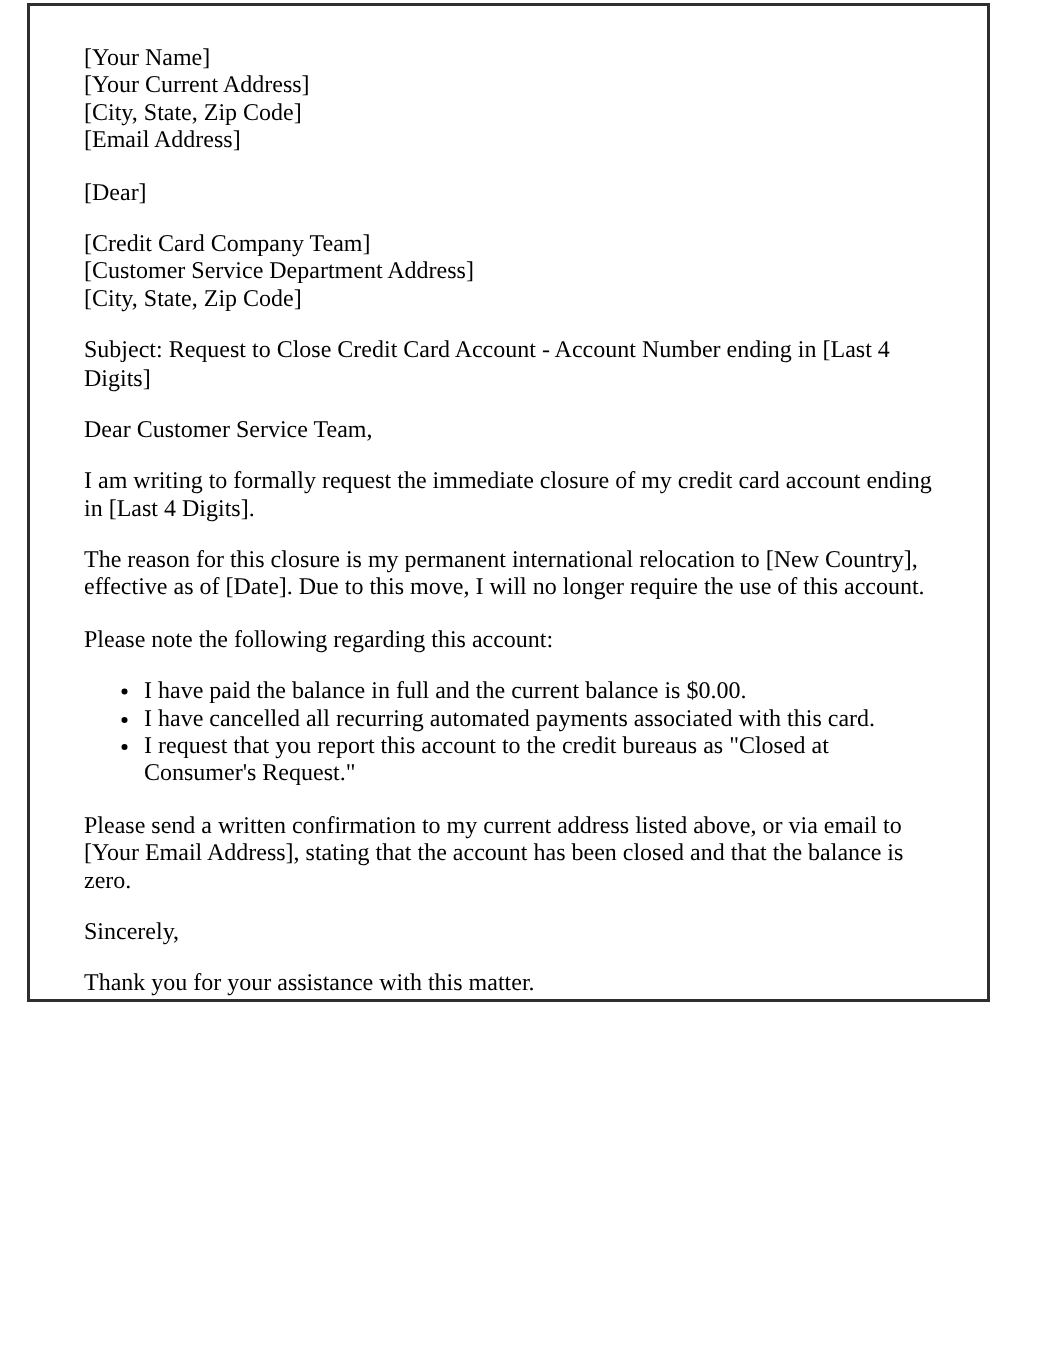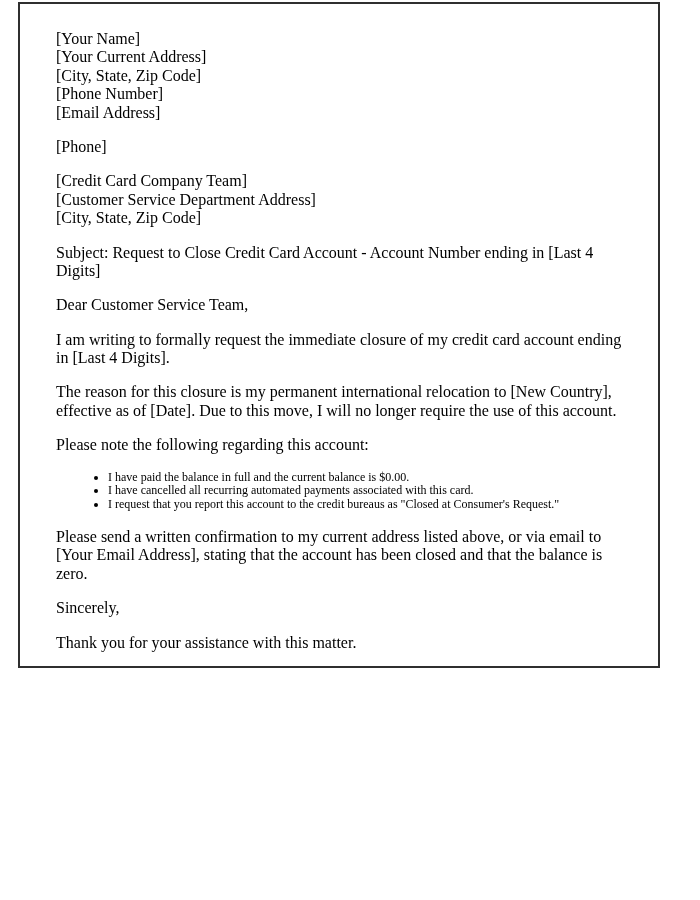--- a/index.html
+++ b/index.html
@@ -34,44 +34,43 @@
   .sheet p:first-child {
     margin-top: 0;
   }
   .line {
     display: block;
   }
   .subject {
     font-weight: normal;
   }
   ul.bullet-list {
-    margin: 16px 12px;
+    margin: 16px 0;
     padding-left: 40px;
-    font-size: 12px;
+    font-size: 16px;
     line-height: 1.15;
     list-style-type: disc;
   }
   ul.bullet-list li {
     margin: 0;
   }
 </style>
 </head>
 <body>
 
 <div class="sheet">
 
   <p>
     <span class="line">[Your Name]</span>
     <span class="line">[Your Current Address]</span>
     <span class="line">[City, State, Zip Code]</span>
-    <span class="line">[Phone Number]</span>
     <span class="line">[Email Address]</span>
   </p>
 
-  <p>[Phone]</p>
+  <p>[Dear]</p>
 
   <p>
     <span class="line">[Credit Card Company Team]</span>
     <span class="line">[Customer Service Department Address]</span>
     <span class="line">[City, State, Zip Code]</span>
   </p>
 
   <p class="subject">Subject: Request to Close Credit Card Account - Account Number ending in [Last 4 Digits]</p>
 
   <p>Dear Customer Service Team,</p>

